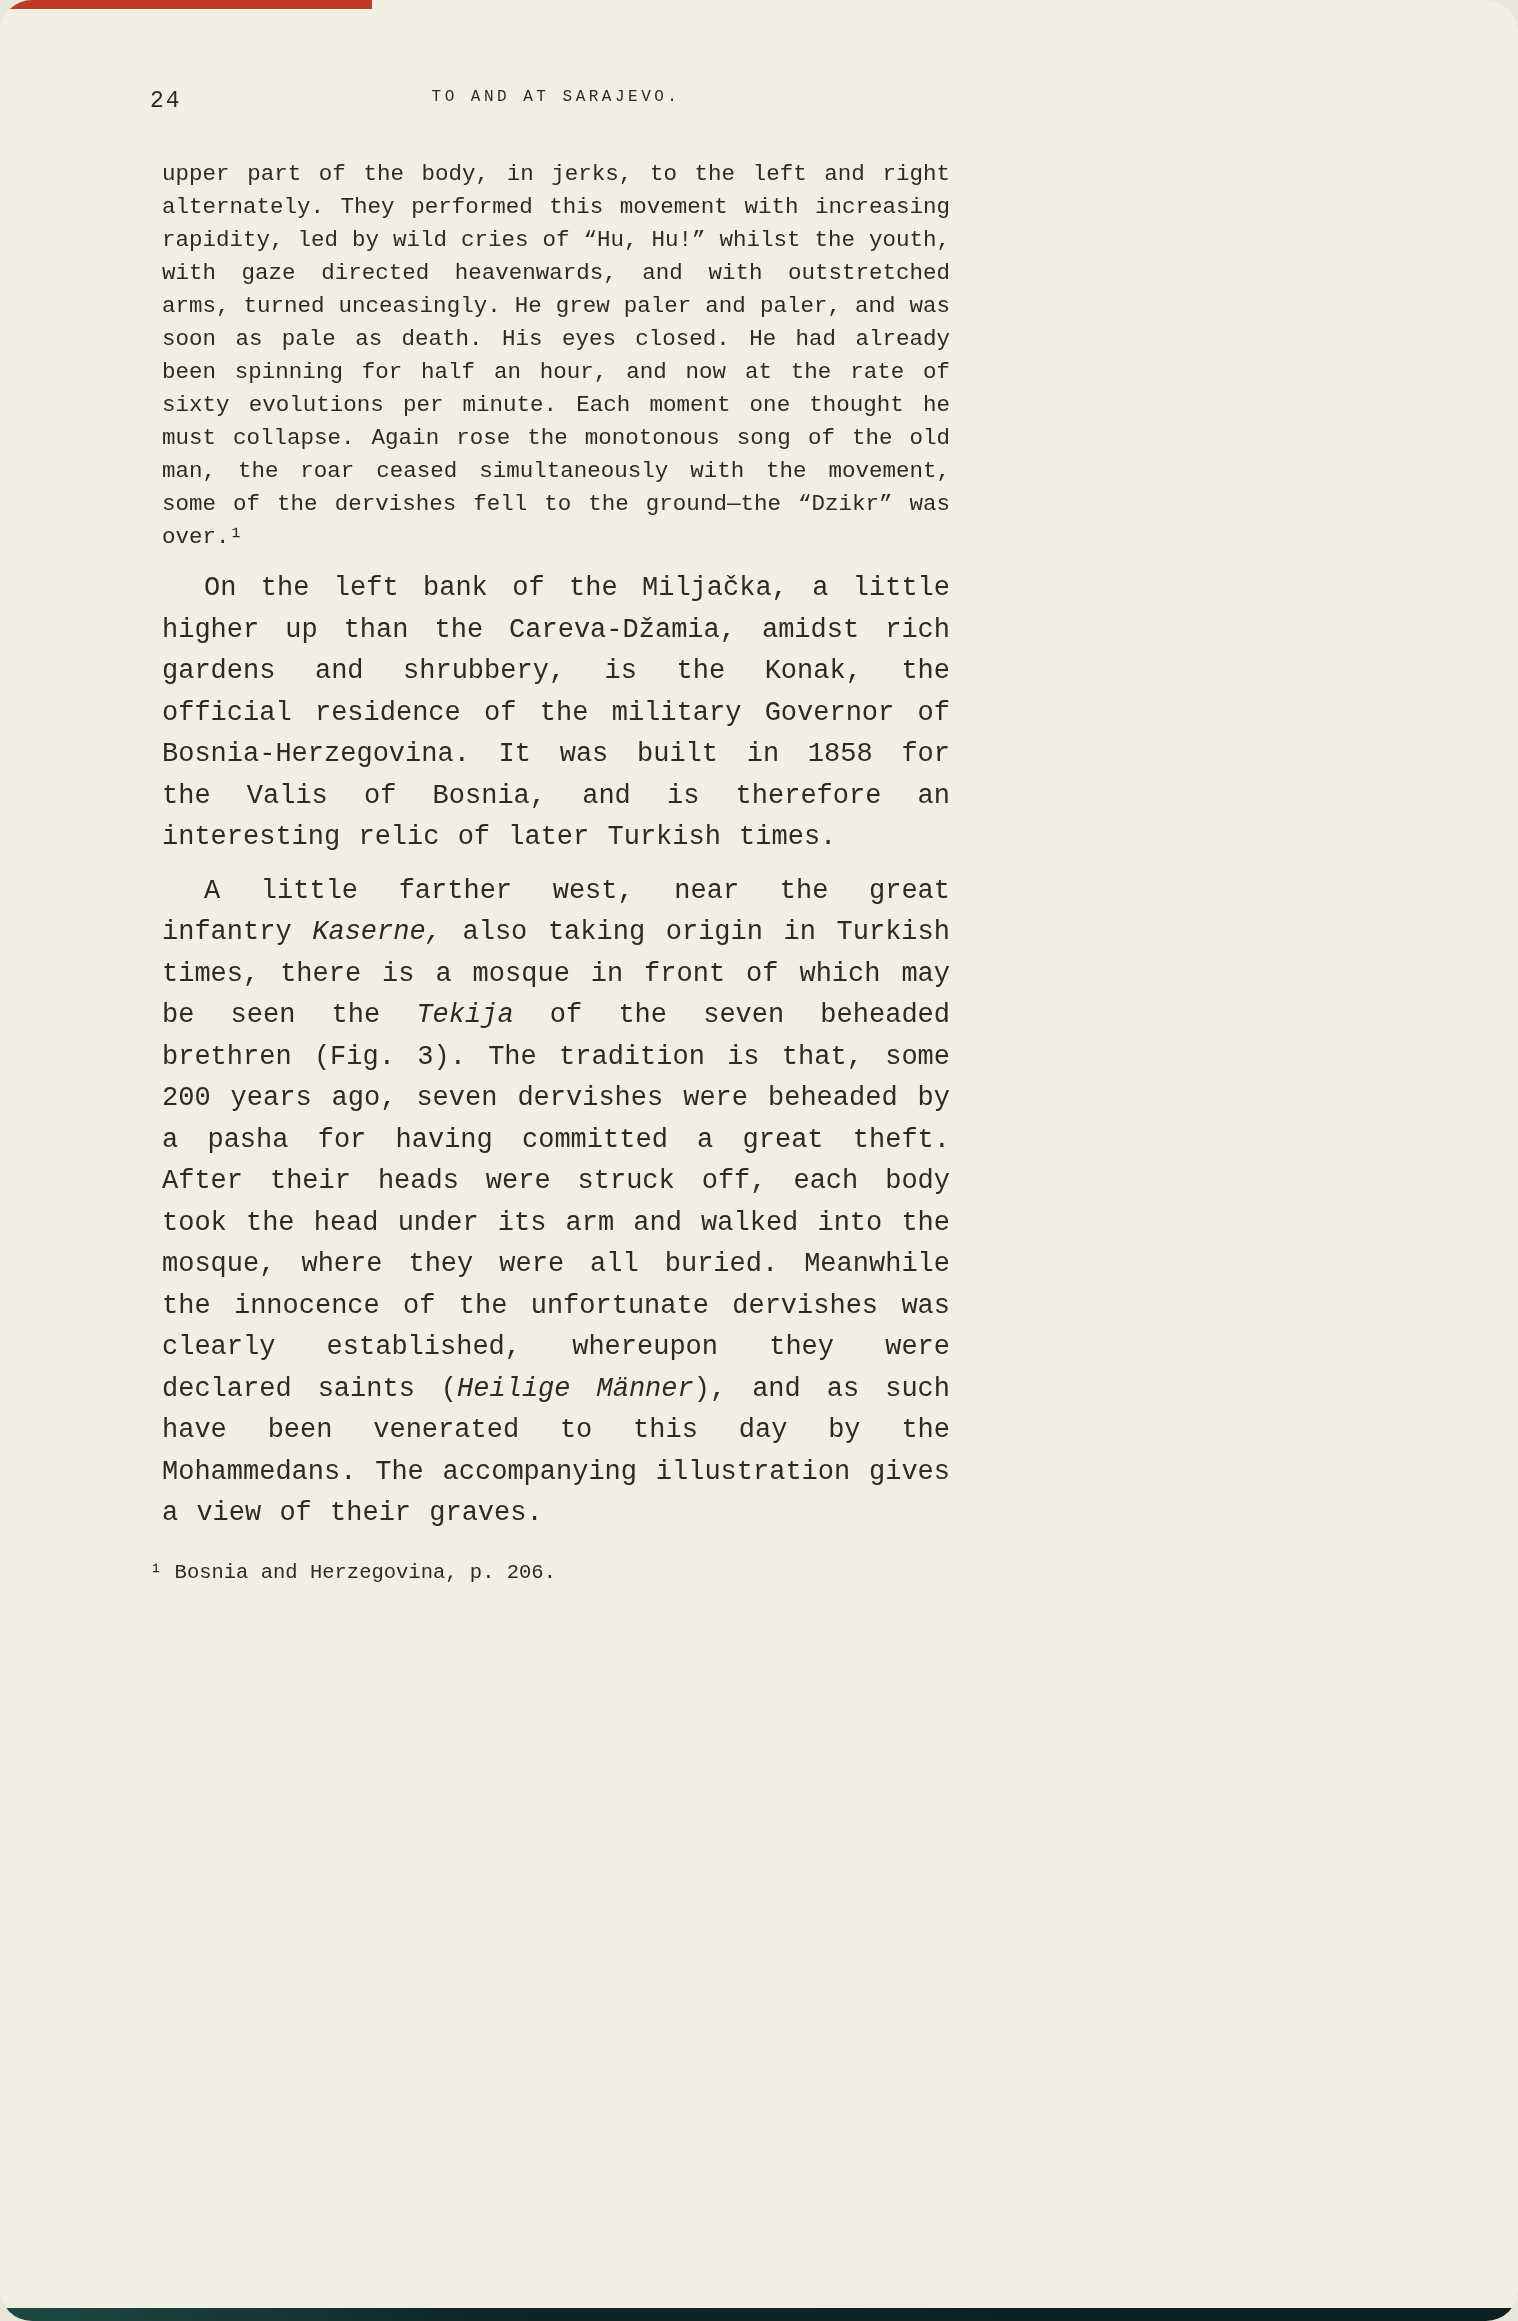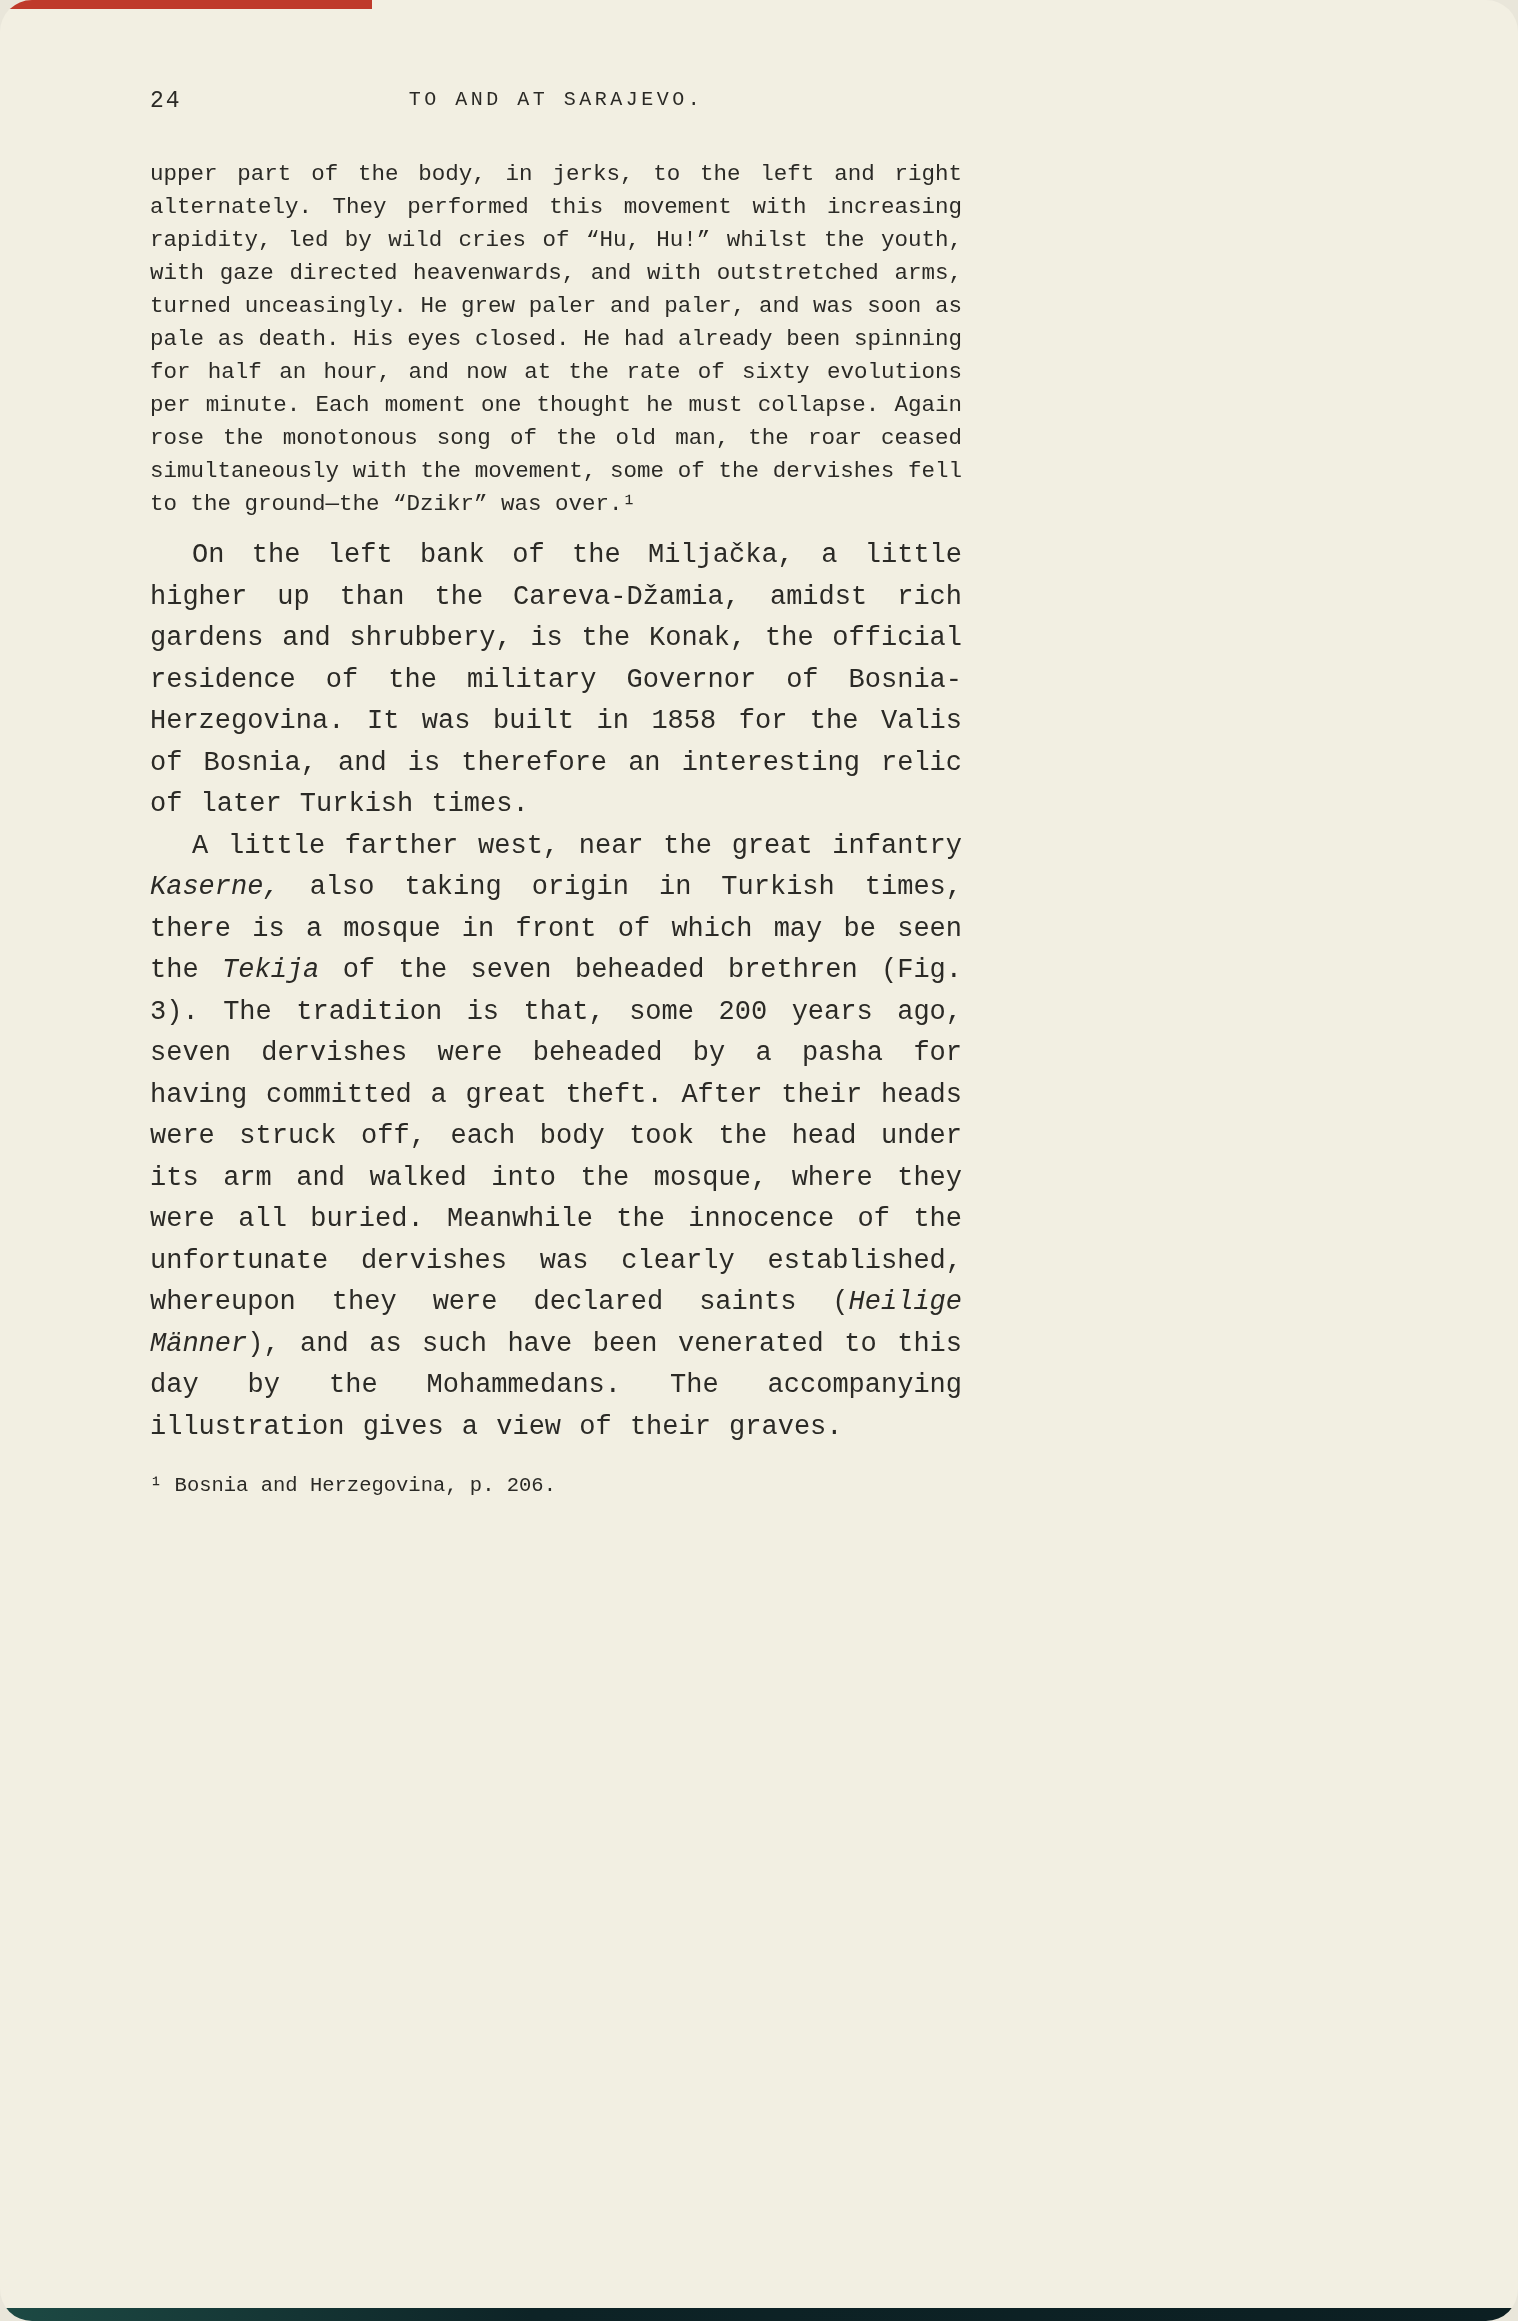--- a/index.html
+++ b/index.html
@@ -44,26 +44,26 @@
     position: absolute;
     left: 0; top: 0;
     font-size: 23px;
     letter-spacing: 2px;
   }
   .running-title {
     position: absolute;
     left: 0; right: 0;
     top: 0;
     text-align: center;
-    font-size: 20px;
+    font-size: 16px;
     letter-spacing: 3.5px;
   }
   .para {
     text-align: justify;
-    margin: 0;
+    margin: 12px;
   }
   .p-small {
     font-size: 22.5px;
     line-height: 33px;
     margin-bottom: 14px;
   }
   .p-large {
     font-size: 27px;
     line-height: 41.5px;
     text-indent: 42px;

